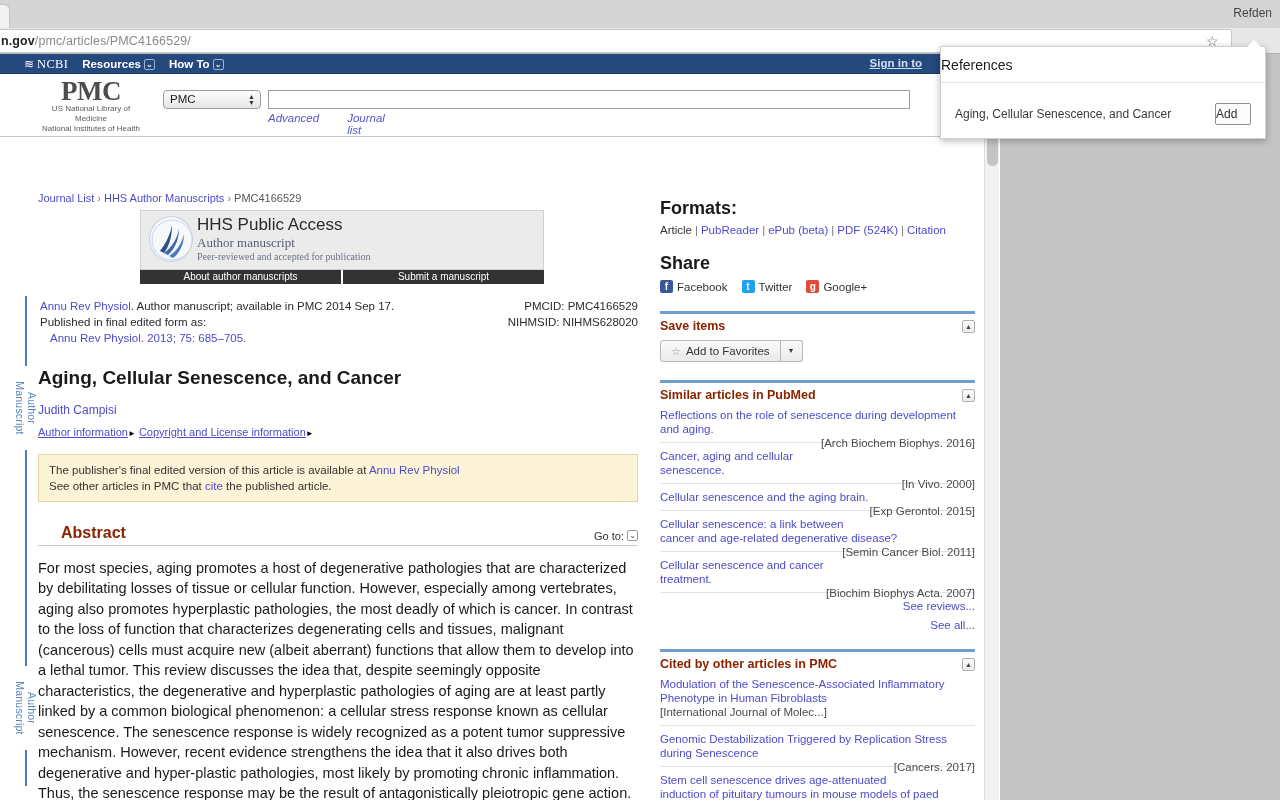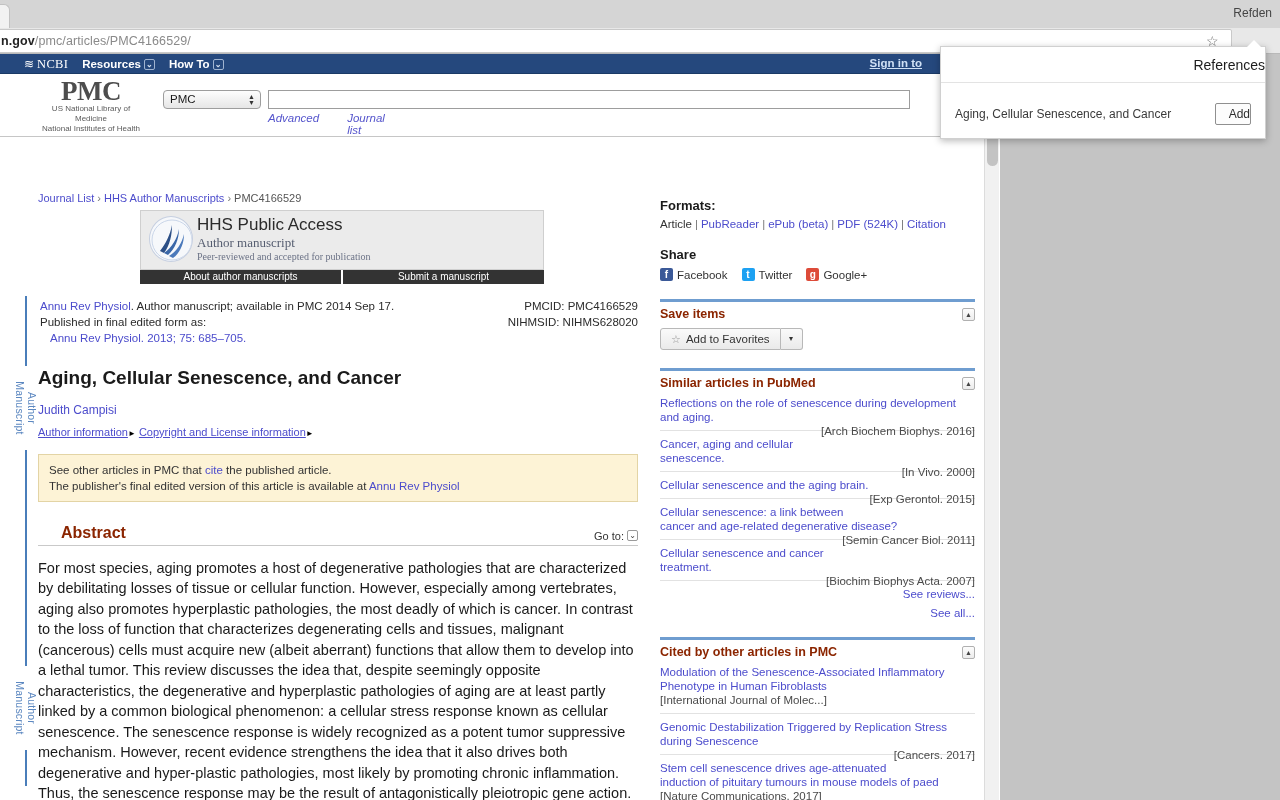--- a/index.html
+++ b/index.html
@@ -80,39 +80,39 @@
   #ext-popup-arrow {
     position: absolute; top: -7px; left: 306px;
     width: 0; height: 0;
     border-left: 7px solid transparent;
     border-right: 7px solid transparent;
     border-bottom: 7px solid #ffffff;
     z-index: 51;
   }
   #ext-popup-title {
     height: 36px; line-height: 36px;
-    text-align: right;
+    text-align: left;
     font-size: 14px; color: #1c1c1c;
     border-bottom: 1px solid #e3e3e3;
   }
   #ext-popup-row {
     display: flex; align-items: center;
     padding: 10px 14px 0 14px;
     height: 52px;
   }
   #ext-popup-item-title {
     flex: 1;
     font-size: 12px; color: #3a3a3a;
   }
   #ext-popup-add {
     width: 36px; height: 22px;
     border: 1px solid #8f8f8f; border-radius: 2px;
     background: #fcfcfc;
     font-size: 12px; color: #2e2e2e;
-    text-align: right; line-height: 20px;
+    text-align: left; line-height: 20px;
   }
 
   
   #viewport {
     position: absolute; top: 54px; left: 0; width: 1280px; height: 746px;
     background: #c4c4c4; overflow: hidden;
   }
   #page {
     position: absolute; top: 0; left: 0; width: 1000px; height: 746px;
     background: #ffffff;
@@ -262,21 +262,21 @@
     font-size: 8px; line-height: 9px; text-align: center; color: #444;
   }
   .body-p {
     font-family: Liberation Sans, sans-serif;
     font-size: 14.5px; color: #1a1a1a; line-height: 20.5px;
     margin-top: 12px; text-align: left;
   }
 
   
   #sidebar { position: absolute; left: 660px; top: 60px; width: 315px; }
-  .sb-h { font-size: 13px; font-weight: bold; color: #1a1a1a; }
+  .sb-h { font-size: 18px; font-weight: bold; color: #1a1a1a; }
   #formats-links { margin-top: 5px; font-size: 11.5px; color: #333; }
   #formats-links a { color: #4c4ccc; }
   #formats-links .sep { color: #777; padding: 0 3px; }
   #share-h { margin-top: 17px; }
   #share-row { margin-top: 6px; display: flex; gap: 14px; align-items: center; }
   .share-item { display: flex; align-items: center; gap: 4px; font-size: 11.5px; color: #333; }
   .share-badge {
     width: 13px; height: 13px; border-radius: 2px;
     color: #fff; font-size: 10px; font-weight: bold;
     text-align: center; line-height: 13px;
@@ -447,22 +447,22 @@
       </div>
 
       <h1 id="article-title">Aging, Cellular Senescence, and Cancer</h1>
       <div id="article-authors"><a>Judith Campisi</a></div>
       <div id="author-links">
         <a>Author information</a><span class="tri">►</span>
         <a>Copyright and License information</a><span class="tri">►</span>
       </div>
 
       <div id="pub-note">
+        <div><span>The publisher's final edited version of this article is available at </span><a>Annu Rev Physiol</a></div>
         <div><span>See other articles in PMC that </span><a>cite</a><span> the published article.</span></div>
-        <div><span>The publisher's final edited version of this article is available at </span><a>Annu Rev Physiol</a></div>
       </div>
 
       <div class="section-head">
         <div class="section-head-title">Abstract</div>
         <div class="goto">
           <span>Go to:</span>
           <span class="goto-caret">⌄</span>
         </div>
       </div>
       <p class="body-p">For most species, aging promotes a host of degenerative pathologies that are characterized by debilitating losses of tissue or cellular function. However, especially among vertebrates, aging also promotes hyperplastic pathologies, the most deadly of which is cancer. In contrast to the loss of function that characterizes degenerating cells and tissues, malignant (cancerous) cells must acquire new (albeit aberrant) functions that allow them to develop into a lethal tumor. This review discusses the idea that, despite seemingly opposite characteristics, the degenerative and hyperplastic pathologies of aging are at least partly linked by a common biological phenomenon: a cellular stress response known as cellular senescence. The senescence response is widely recognized as a potent tumor suppressive mechanism. However, recent evidence strengthens the idea that it also drives both degenerative and hyper-plastic pathologies, most likely by promoting chronic inflammation. Thus, the senescence response may be the result of antagonistically pleiotropic gene action.</p>

